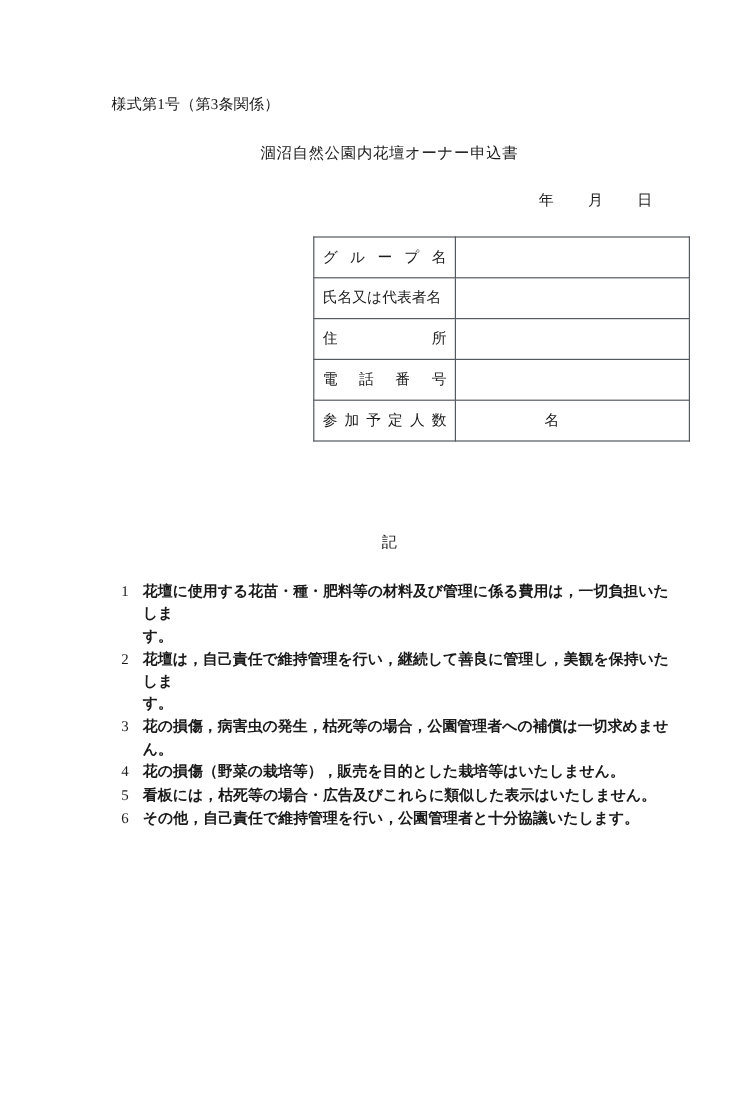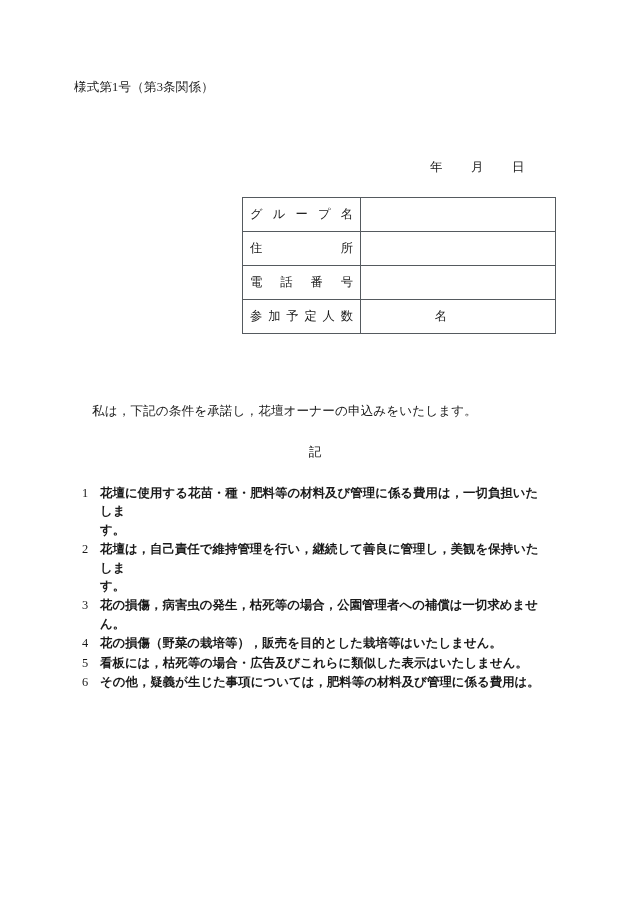--- a/index.html
+++ b/index.html
@@ -14,20 +14,21 @@
     position: relative;
     font-family: "Liberation Serif", "DejaVu Serif", serif;
     color: #1a1a1a;
     overflow: hidden;
   }
 
   .page {
     position: absolute;
     inset: 0;
     background: #ffffff;
+    margin-left: 19px;
   }
 
   
   .form-number {
     position: absolute;
     left: 74px;
     top: 79px;
     font-size: 12.5px;
     line-height: 1.3;
     letter-spacing: 0.2px;
@@ -154,38 +155,45 @@
     display: block;
   }
 </style>
 </head>
 <body>
 
 <div class="page">
 
   <div class="form-number">様式第1号（第3条関係）</div>
 
+  <div class="doc-title">涸沼自然公園内花壇オーナー申込書</div>
 
   <div class="date-line">
     <span class="d-unit">年</span>
     <span class="d-unit">月</span>
     <span class="d-unit">日</span>
   </div>
 
   <table class="applicant-table">
     <tbody>
       <tr>
         <td class="label-cell">
           <span class="lbl">
             <span>グ</span>
             <span>ル</span>
             <span>ー</span>
             <span>プ</span>
             <span>名</span>
           </span>
+        </td>
+        <td class="value-cell"></td>
+      </tr>
+      <tr>
+        <td class="label-cell">
+          <span class="lbl tight">氏名又は代表者名</span>
         </td>
         <td class="value-cell"></td>
       </tr>
       <tr>
         <td class="label-cell">
           <span class="lbl">
             <span>住</span>
             <span>所</span>
           </span>
         </td>
@@ -213,21 +221,20 @@
             <span>数</span>
           </span>
         </td>
         <td class="value-cell">
           <span class="unit-suffix">名</span>
         </td>
       </tr>
     </tbody>
   </table>
 
-  <div class="statement">私は，下記の条件を承諾し，花壇オーナーの申込みをいたします。</div>
 
   <div class="ki-marker">記</div>
 
   <div class="conditions">
 
     <div class="cond-item">
       <span class="cond-num">1</span>
       <span class="cond-text">
         <span>花壇に使用する花苗・種・肥料等の材料及び管理に係る費用は，一切負担いたしま</span>
         <span class="cont">す。</span>
@@ -259,19 +266,19 @@
     <div class="cond-item">
       <span class="cond-num">5</span>
       <span class="cond-text">
         <span>看板には，枯死等の場合・広告及びこれらに類似した表示はいたしません。</span>
       </span>
     </div>
 
     <div class="cond-item">
       <span class="cond-num">6</span>
       <span class="cond-text">
-        <span>その他，疑義が生じた事項については，肥料等の材料及び管理に係る費用は。</span>
+        <span>その他，自己責任で維持管理を行い，公園管理者と十分協議いたします。</span>
       </span>
     </div>
 
   </div>
 
 </div>
 
 </body></html>

